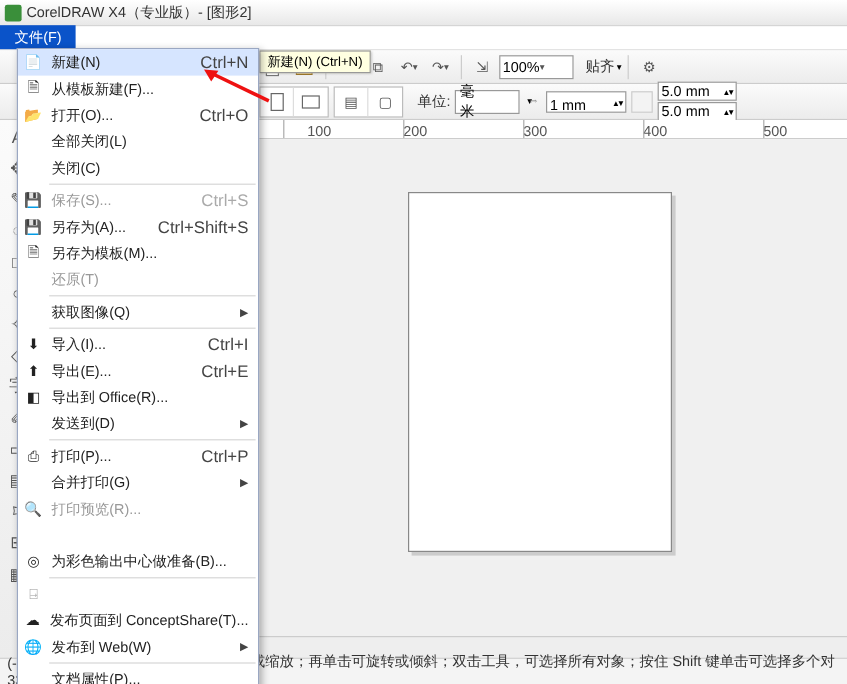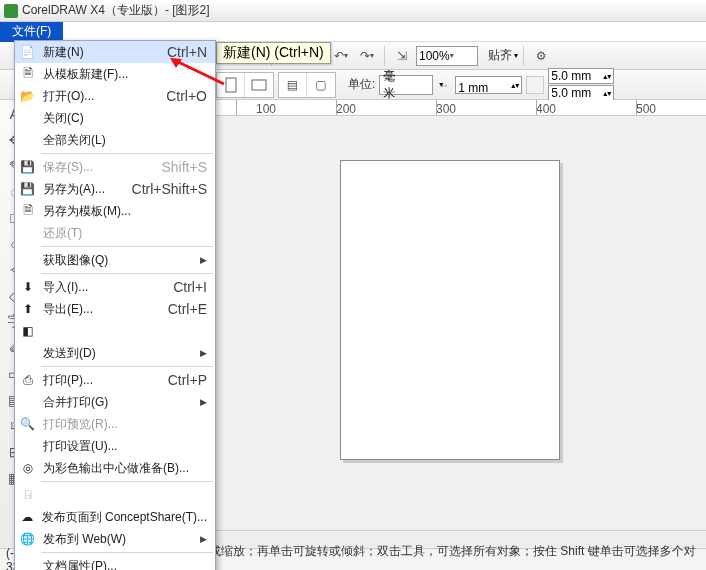--- a/index.html
+++ b/index.html
@@ -2,30 +2,30 @@
 <html><head>
 <meta charset="utf-8">
 <style>
 * { margin: 0; padding: 0; box-sizing: border-box; font-family: "Microsoft YaHei", SimSun, Arial, sans-serif; font-size: 12px; }
 body { background: #fff; width: 706px; height: 570px; overflow: hidden; position: relative; }
 
 .titlebar { height: 22px; background: linear-gradient(#fff,#e8e8e8); border-bottom:1px solid #ccc; display:flex; align-items:center; padding:0 4px; gap:4px;}
 .titlebar .app-icon { width:14px; height:14px; background:#3a8f3a; border-radius:2px; display:inline-block;}
 .titlebar .title { color:#333; }
 
-.menubar { height:20px; background:#fff; border-bottom:1px solid #ddd; display:flex; align-items:center;}
+.menubar { height:20px; background:#fff; border-bottom:1px solid #ddd; display:flex; align-items:flex-end;}
 .menubar .file-menu { background:#0a53c9; color:#fff; padding:2px 12px; height:20px; display:flex; align-items:center; cursor:pointer;}
 
 .toolbar1 { height:28px; background:linear-gradient(#fbfbfb,#ececec); border-bottom:1px solid #ccc; display:flex; align-items:center; padding-left:216px; gap:2px;}
 .tb-btn { width:24px; height:22px; border:1px solid transparent; display:flex; align-items:center; justify-content:center; color:#555;}
 .tb-sep { width:1px; height:20px; background:#ccc; margin:0 3px;}
 .zoom-combo { width:62px; height:20px; border:1px solid #999; background:#fff; font-size:11px; padding:0 2px; display:flex; align-items:center; justify-content:flex-start;}
 .zoom-combo .chev { font-size:8px; color:#555;}
 .paste-label { margin-left:8px; color:#333;font-family:Liberation Mono, monospace;}
-.tooltip { position:absolute; left:216px; top:42px; background:#ffffe1; border:1px solid #999; padding:1px 6px; font-size:14px; z-index:50; box-shadow:1px 1px 2px rgba(0,0,0,.2);}
+.tooltip { position:absolute; left:216px; top:42px; background:#ffffe1; border:1px solid #999; padding:1px 6px; font-size:11px; z-index:50; box-shadow:1px 1px 2px rgba(0,0,0,.2);}
 
 .toolbar2 { height:30px; background:linear-gradient(#fbfbfb,#ececec); border-bottom:1px solid #ccc; display:flex; align-items:center; padding-left:216px; gap:4px;}
 .tb2-grp { display:flex; gap:0; border:1px solid #bbb; background:#fff;}
 .tb2-grp .tb-btn{ width:28px; height:24px; border:none; border-right:1px solid #ddd;}
 .tb2-grp .tb-btn:last-child{border-right:none;}
 .unit-label{ margin-left:8px; color:#333;}
 .unit-combo{ width:54px; height:20px; border:1px solid #999; background:#fff; display:flex; justify-content:space-between; align-items:center; padding:0 3px; font-size:11px;gap:44px;}
 .spin { width:67px; height:18px; border:1px solid #999; background:#fff; display:flex; align-items:flex-start; padding:4px 2px; font-size:11px; justify-content:space-between;}
 .stack { display:flex; flex-direction:column; gap:1px;}
 .dim-ico{width:14px;height:14px;display:inline-flex;align-items:center;justify-content:center;color:#777;font-size:10px;}
@@ -186,31 +186,31 @@
     <span class="mi-icon">🗎</span>
     <span class="mi-label">从模板新建(F)...</span>
   </div>
   <div class="menu-item">
     <span class="mi-icon">📂</span>
     <span class="mi-label">打开(O)...</span>
     <span class="mi-short">Ctrl+O</span>
   </div>
   <div class="menu-item">
     <span class="mi-icon"></span>
+    <span class="mi-label">全部关闭(L)</span>
+  </div>
+  <div class="menu-item">
+    <span class="mi-icon"></span>
     <span class="mi-label">关闭(C)</span>
-  </div>
-  <div class="menu-item">
-    <span class="mi-icon"></span>
-    <span class="mi-label">全部关闭(L)</span>
   </div>
   <div class="menu-sep"></div>
   <div class="menu-item disabled">
     <span class="mi-icon">💾</span>
     <span class="mi-label">保存(S)...</span>
-    <span class="mi-short">Shift+S</span>
+    <span class="mi-short">Ctrl+S</span>
   </div>
   <div class="menu-item">
     <span class="mi-icon">💾</span>
     <span class="mi-label">另存为(A)...</span>
     <span class="mi-short">Ctrl+Shift+S</span>
   </div>
   <div class="menu-item">
     <span class="mi-icon">🗎</span>
     <span class="mi-label">另存为模板(M)...</span>
   </div>
@@ -230,20 +230,21 @@
     <span class="mi-label">导入(I)...</span>
     <span class="mi-short">Ctrl+I</span>
   </div>
   <div class="menu-item">
     <span class="mi-icon">⬆</span>
     <span class="mi-label">导出(E)...</span>
     <span class="mi-short">Ctrl+E</span>
   </div>
   <div class="menu-item">
     <span class="mi-icon">◧</span>
+    <span class="mi-label">导出到 Office(R)...</span>
   </div>
   <div class="menu-item">
     <span class="mi-icon"></span>
     <span class="mi-label">发送到(D)</span>
     <span class="mi-sub">▶</span>
   </div>
   <div class="menu-sep"></div>
   <div class="menu-item">
     <span class="mi-icon">⎙</span>
     <span class="mi-label">打印(P)...</span>
@@ -253,21 +254,20 @@
     <span class="mi-icon"></span>
     <span class="mi-label">合并打印(G)</span>
     <span class="mi-sub">▶</span>
   </div>
   <div class="menu-item disabled">
     <span class="mi-icon">🔍</span>
     <span class="mi-label">打印预览(R)...</span>
   </div>
   <div class="menu-item">
     <span class="mi-icon"></span>
-    <span class="mi-label">打印设置(U)...</span>
   </div>
   <div class="menu-item">
     <span class="mi-icon">◎</span>
     <span class="mi-label">为彩色输出中心做准备(B)...</span>
   </div>
   <div class="menu-sep"></div>
   <div class="menu-item disabled">
     <span class="mi-icon">⍈</span>
   </div>
   <div class="menu-item">

